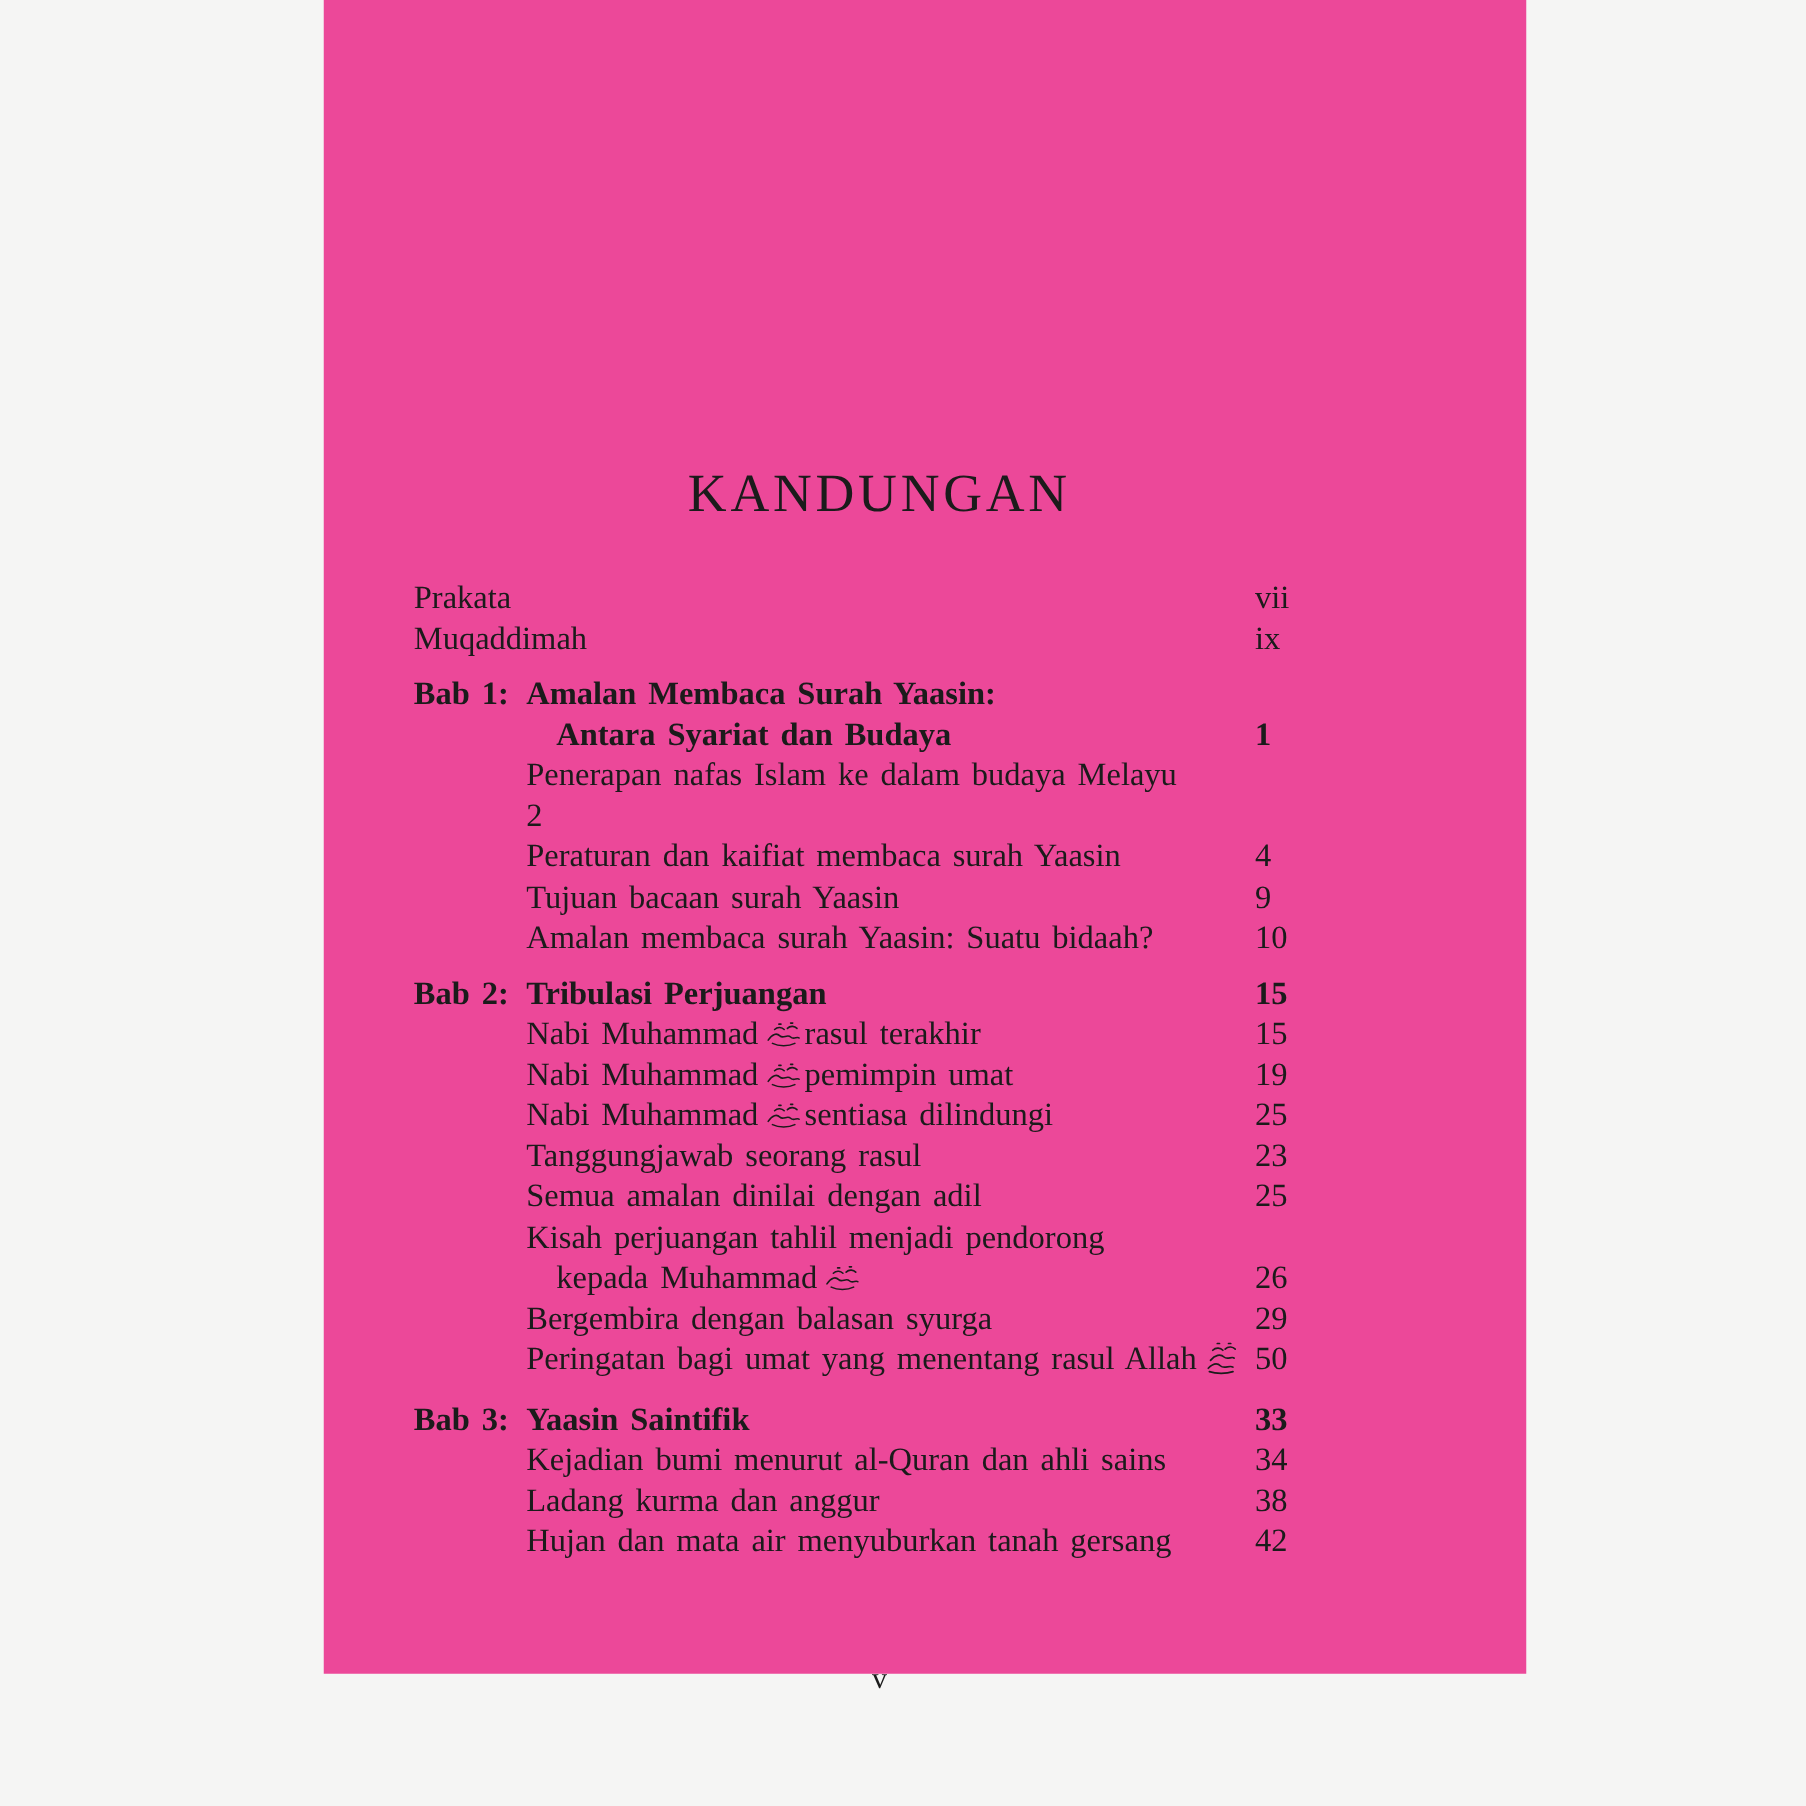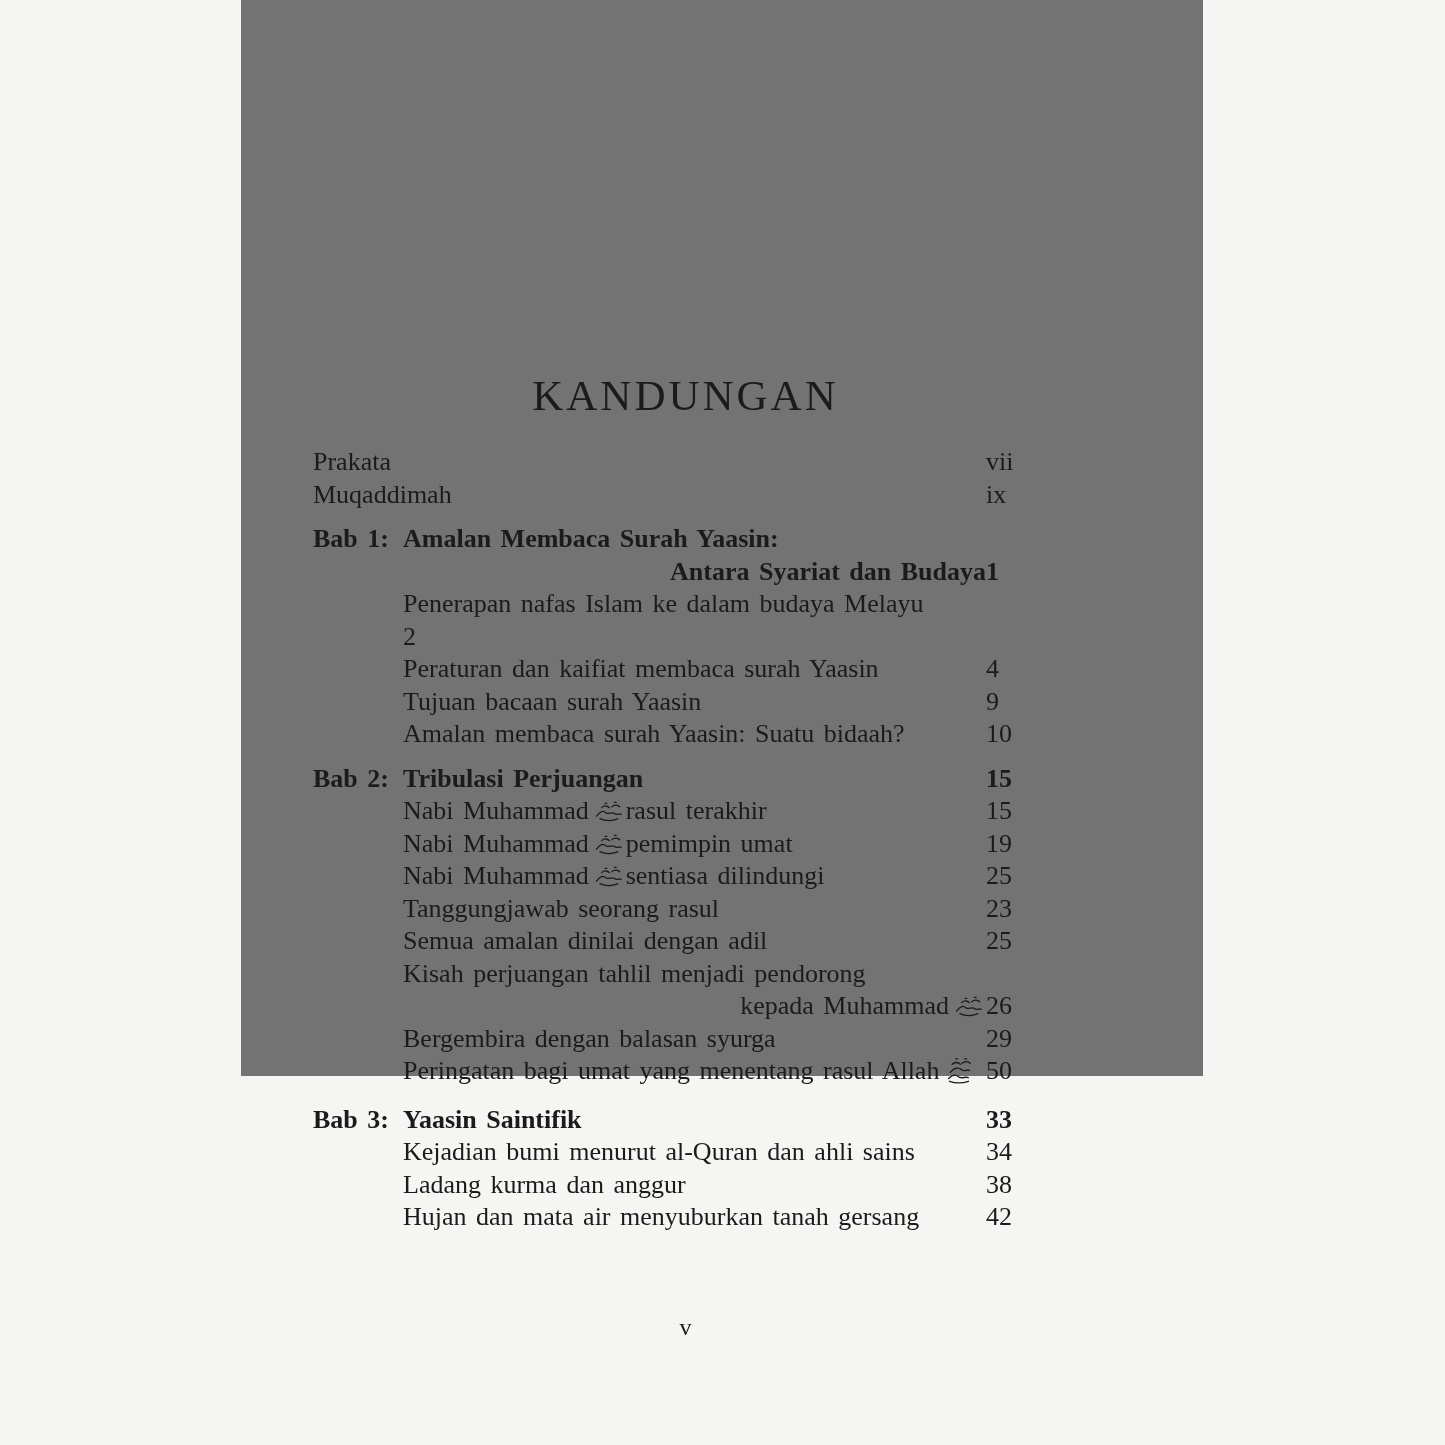--- a/index.html
+++ b/index.html
@@ -5,46 +5,46 @@
   html,body{margin:0;padding:0;}
   body{
     width:1445px;height:1445px;
     background:#f5f5f4;
     font-family:"Liberation Serif","DejaVu Serif",serif;
     color:#1b1b1b;
     overflow:hidden;
   }
   .scan-stage{position:relative;width:1445px;height:1445px;}
   .paper{
-    position:absolute;left:241px;top:0;width:962px;height:1076px;
-    background:#737373;
+    position:absolute;left:259px;top:0;width:962px;height:1339px;
+    background:#ec4899;
   }
   .content{
     position:absolute;left:72px;top:0;right:145px;
   }
   .doc-title{
     margin-top:370px;
     height:52px;line-height:52px;
     text-align:center;
     font-size:43px;
     letter-spacing:3px;
     white-space:nowrap;
   }
-  .toc{margin-top:24px;}
+  .toc{margin-top:40px;}
   .line{
     display:flex;align-items:baseline;
     height:32.5px;line-height:32.5px;
     font-size:26px;
     word-spacing:3px;
     white-space:nowrap;
   }
   .bold{font-weight:bold;}
   .bab{width:90px;flex-shrink:0;}
   .lbl{flex:1;min-width:0;}
-  .ind2{padding-left:24px;text-align:right;}
+  .ind2{padding-left:24px;}
   .pg{width:72px;flex-shrink:0;text-align:left;}
   .gap{height:12px;}
   .gap3{height:16px;}
   .hon{
     width:29px;height:24px;
     vertical-align:-4px;
     margin:0 3px 0 5px;
     color:#1b1b1b;
   }
   .hon.tall{height:27px;vertical-align:-5px;}

